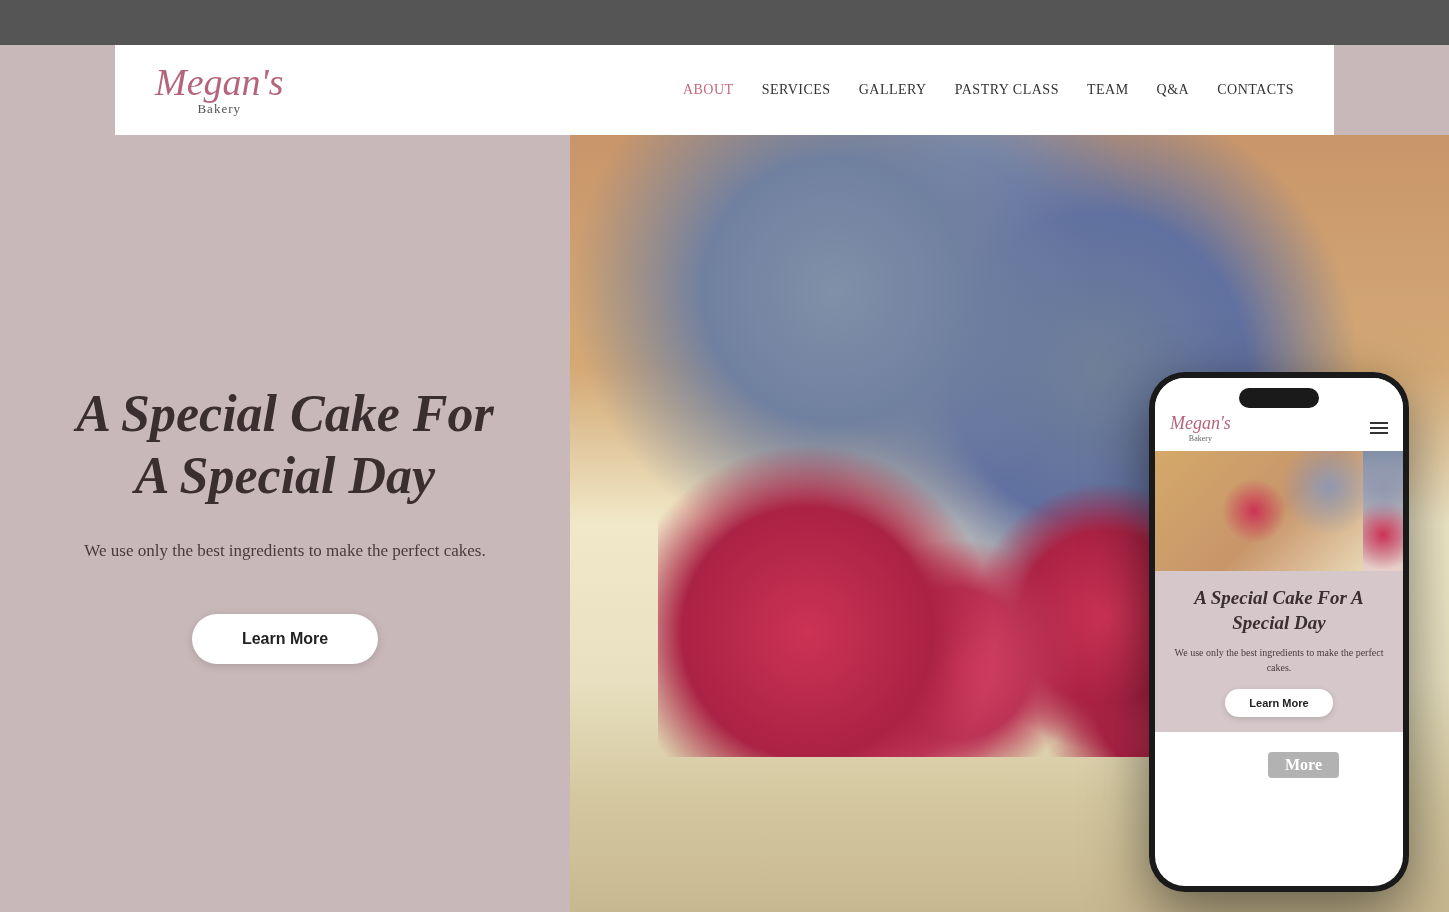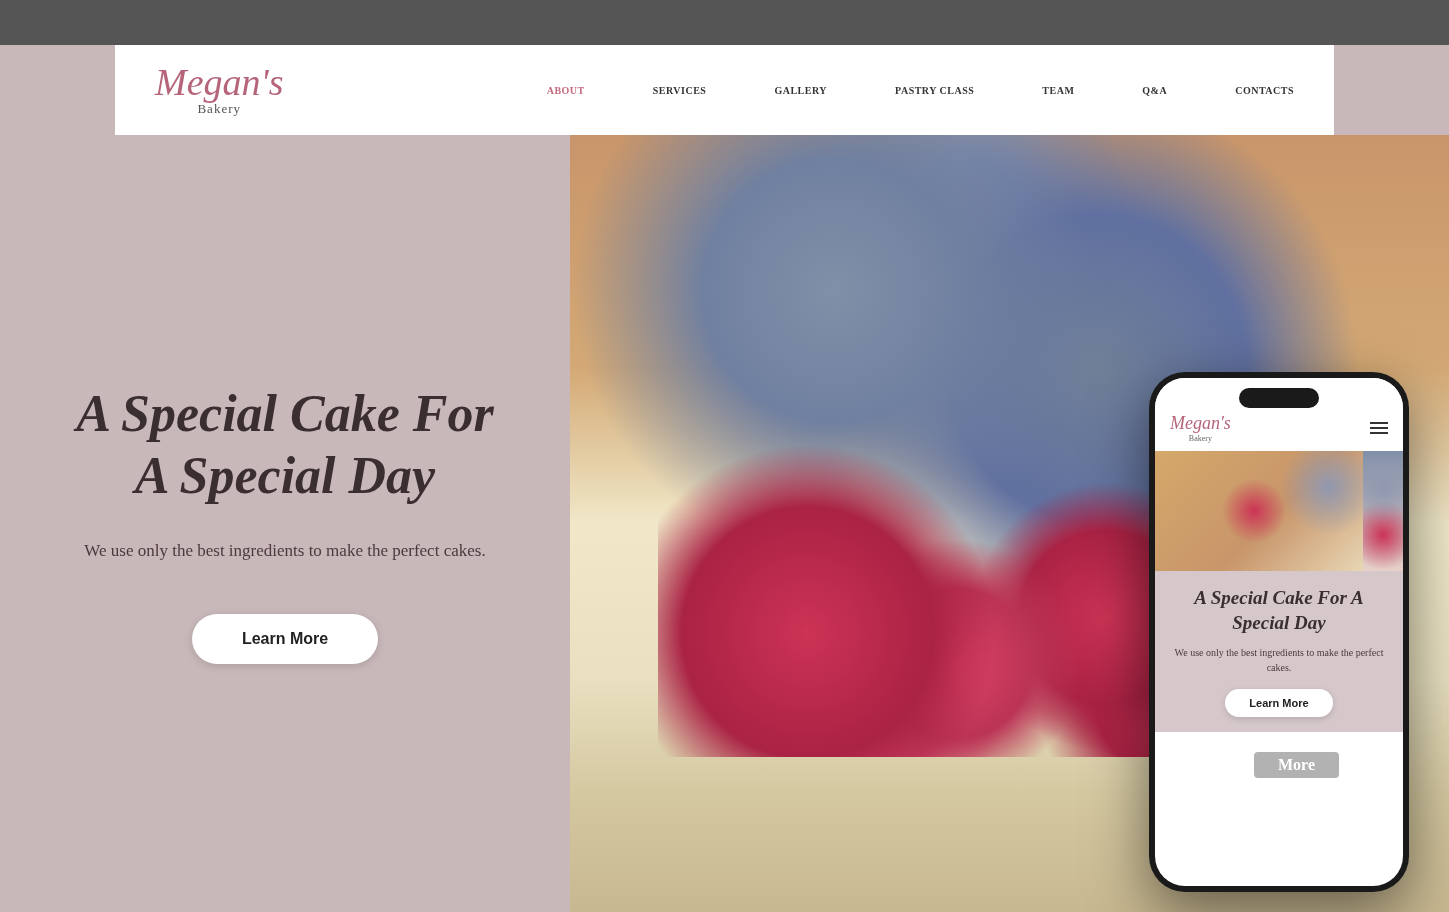--- a/index.html
+++ b/index.html
@@ -60,28 +60,27 @@
       font-style: normal;
     }
 
     .nav-links {
       display: flex;
       gap: 28px;
       align-items: center;
     }
 
     .nav-link {
-      font-size: 10px;
-      font-weight: 700;
+      font-size: 14px;
+      font-weight: 400;
       letter-spacing: 0.5px;
       color: #333;
       text-decoration: none;
       text-transform: uppercase;
       cursor: pointer;
-      margin-left: 40px;
     }
 
     .nav-link.active {
       color: #c4687c;
     }
 
     
     .hero {
       position: absolute;
       top: 135px;
@@ -308,21 +307,21 @@
 
     
     .more-label {
       position: absolute;
       bottom: 134px;
       right: 110px;
       font-size: 16px;
       color: #fff;
       font-weight: 600;
       background: rgba(0,0,0,0.3);
-      padding: 4px 24px;
+      padding: 4px 17px;
       border-radius: 4px;
       z-index: 6;
     }
   </style>
 </head>
 <body>
 
 <div class="top-strip"></div>
 
 <nav class="navbar">

